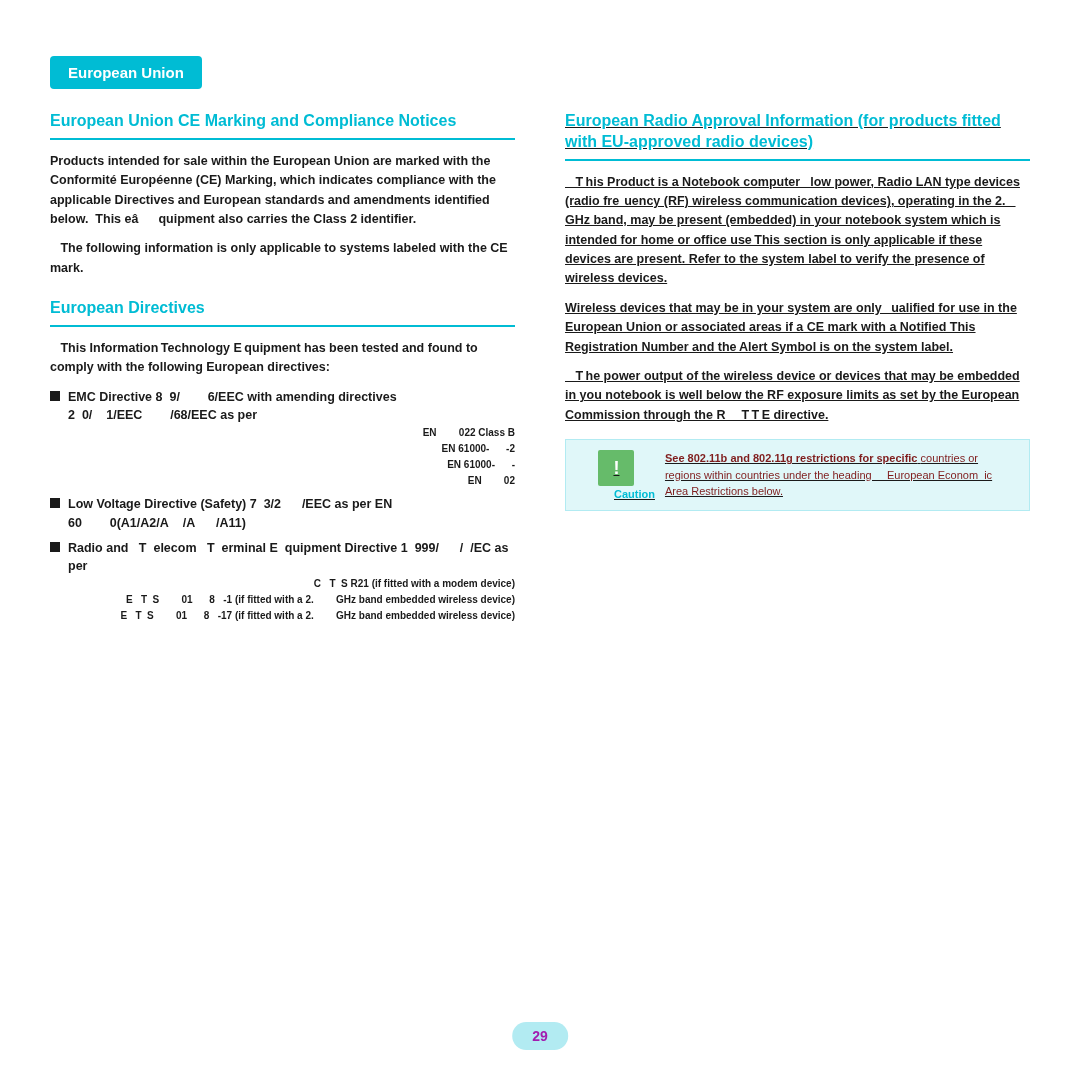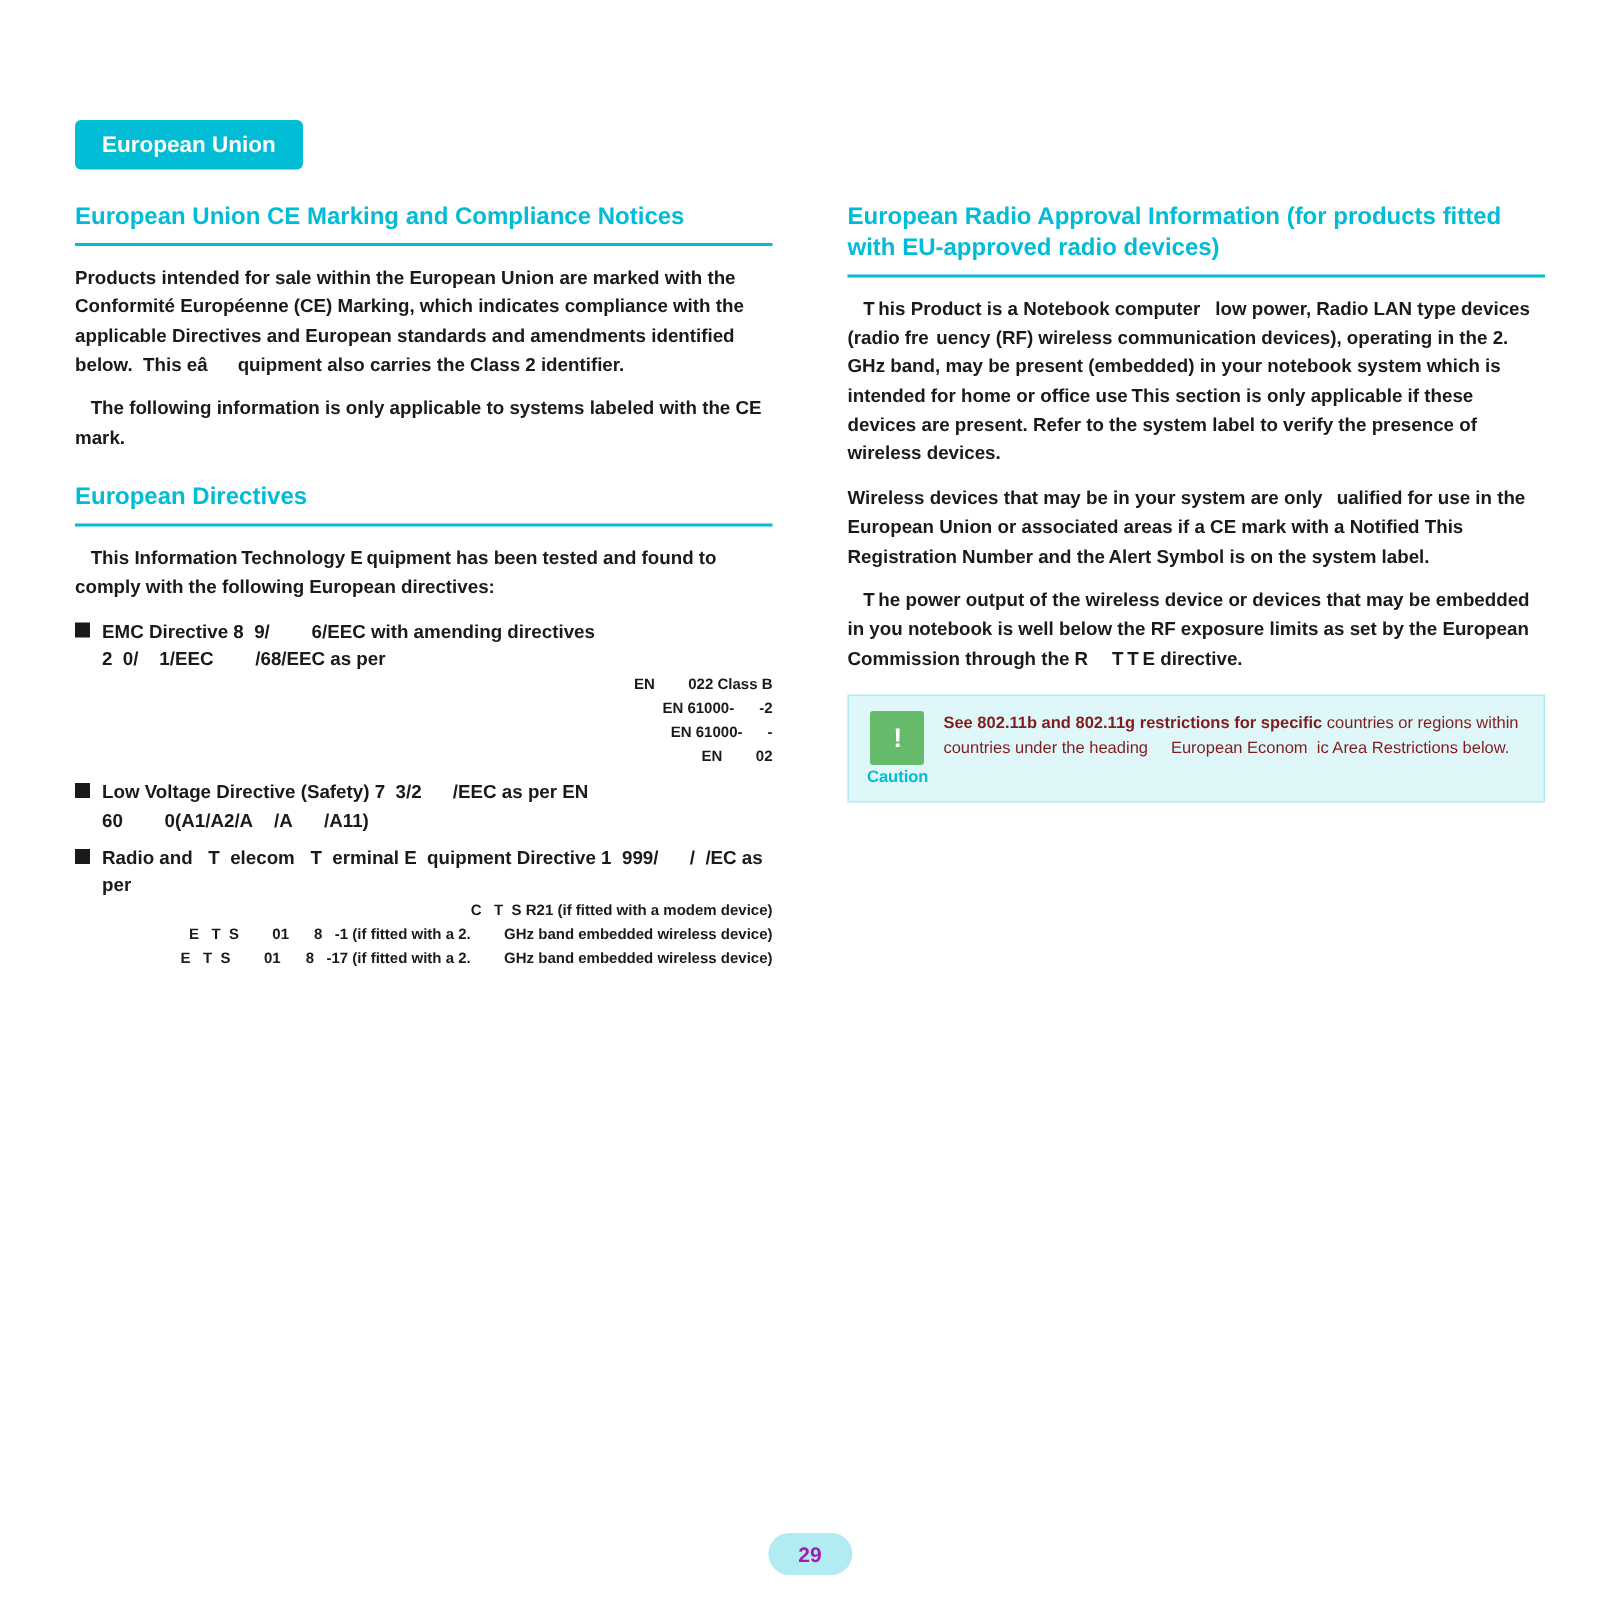--- a/index.html
+++ b/index.html
@@ -8,21 +8,21 @@
       height: 1080px;
       background: #ffffff;
       font-family: Arial, sans-serif;
       font-size: 13px;
       color: #1a1a1a;
       overflow: hidden;
     }
     .page {
       width: 1080px;
       height: 1080px;
-      padding: 80px 50px 40px 50px;
+      padding: 56px 50px 40px 50px;
       position: relative;
     }
     .eu-badge {
       display: inline-block;
       background-color: #00bcd4;
       color: #ffffff;
       font-size: 15px;
       font-weight: bold;
       padding: 8px 18px;
       border-radius: 4px;
@@ -33,20 +33,21 @@
       gap: 30px;
       margin-bottom: 0;
     }
     .col-left {
       flex: 1;
       padding-right: 10px;
     }
     .col-right {
       flex: 1;
       padding-left: 10px;
+      text-decoration: underline;
     }
     .section-heading {
       color: #00bcd4;
       font-size: 16px;
       font-weight: bold;
       margin-bottom: 6px;
       line-height: 1.3;
     }
     .section-divider {
       border: none;
@@ -118,20 +119,21 @@
       justify-content: center;
       flex-shrink: 0;
       border-radius: 2px;
     }
     .caution-label {
       color: #00bcd4;
       font-size: 11px;
       font-weight: bold;
       text-align: center;
       margin-top: 2px;
+      margin-left: 36px;
     }
     .caution-icon-wrap {
       display: flex;
       flex-direction: column;
       align-items: center;
     }
     .caution-text {
       font-size: 11px;
       line-height: 1.5;
       color: #7f1d1d;

